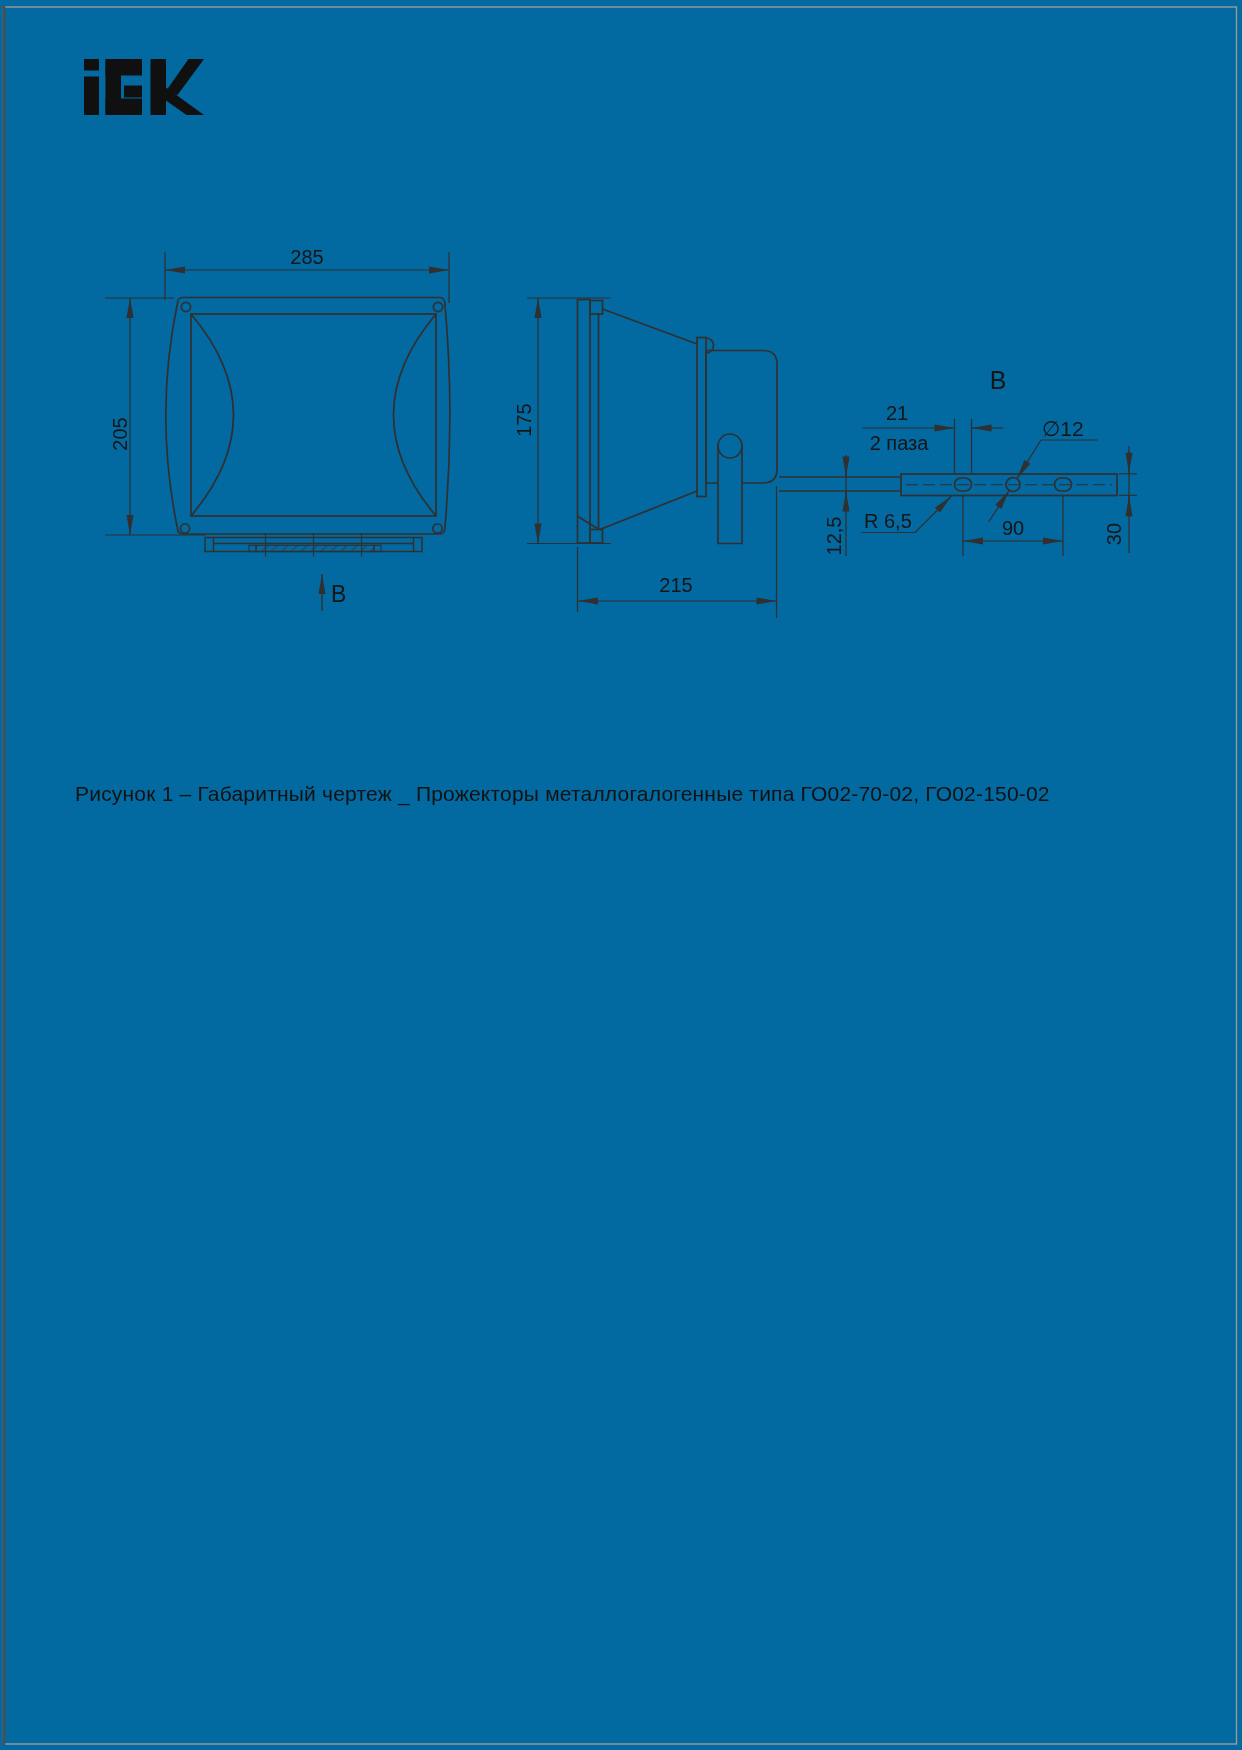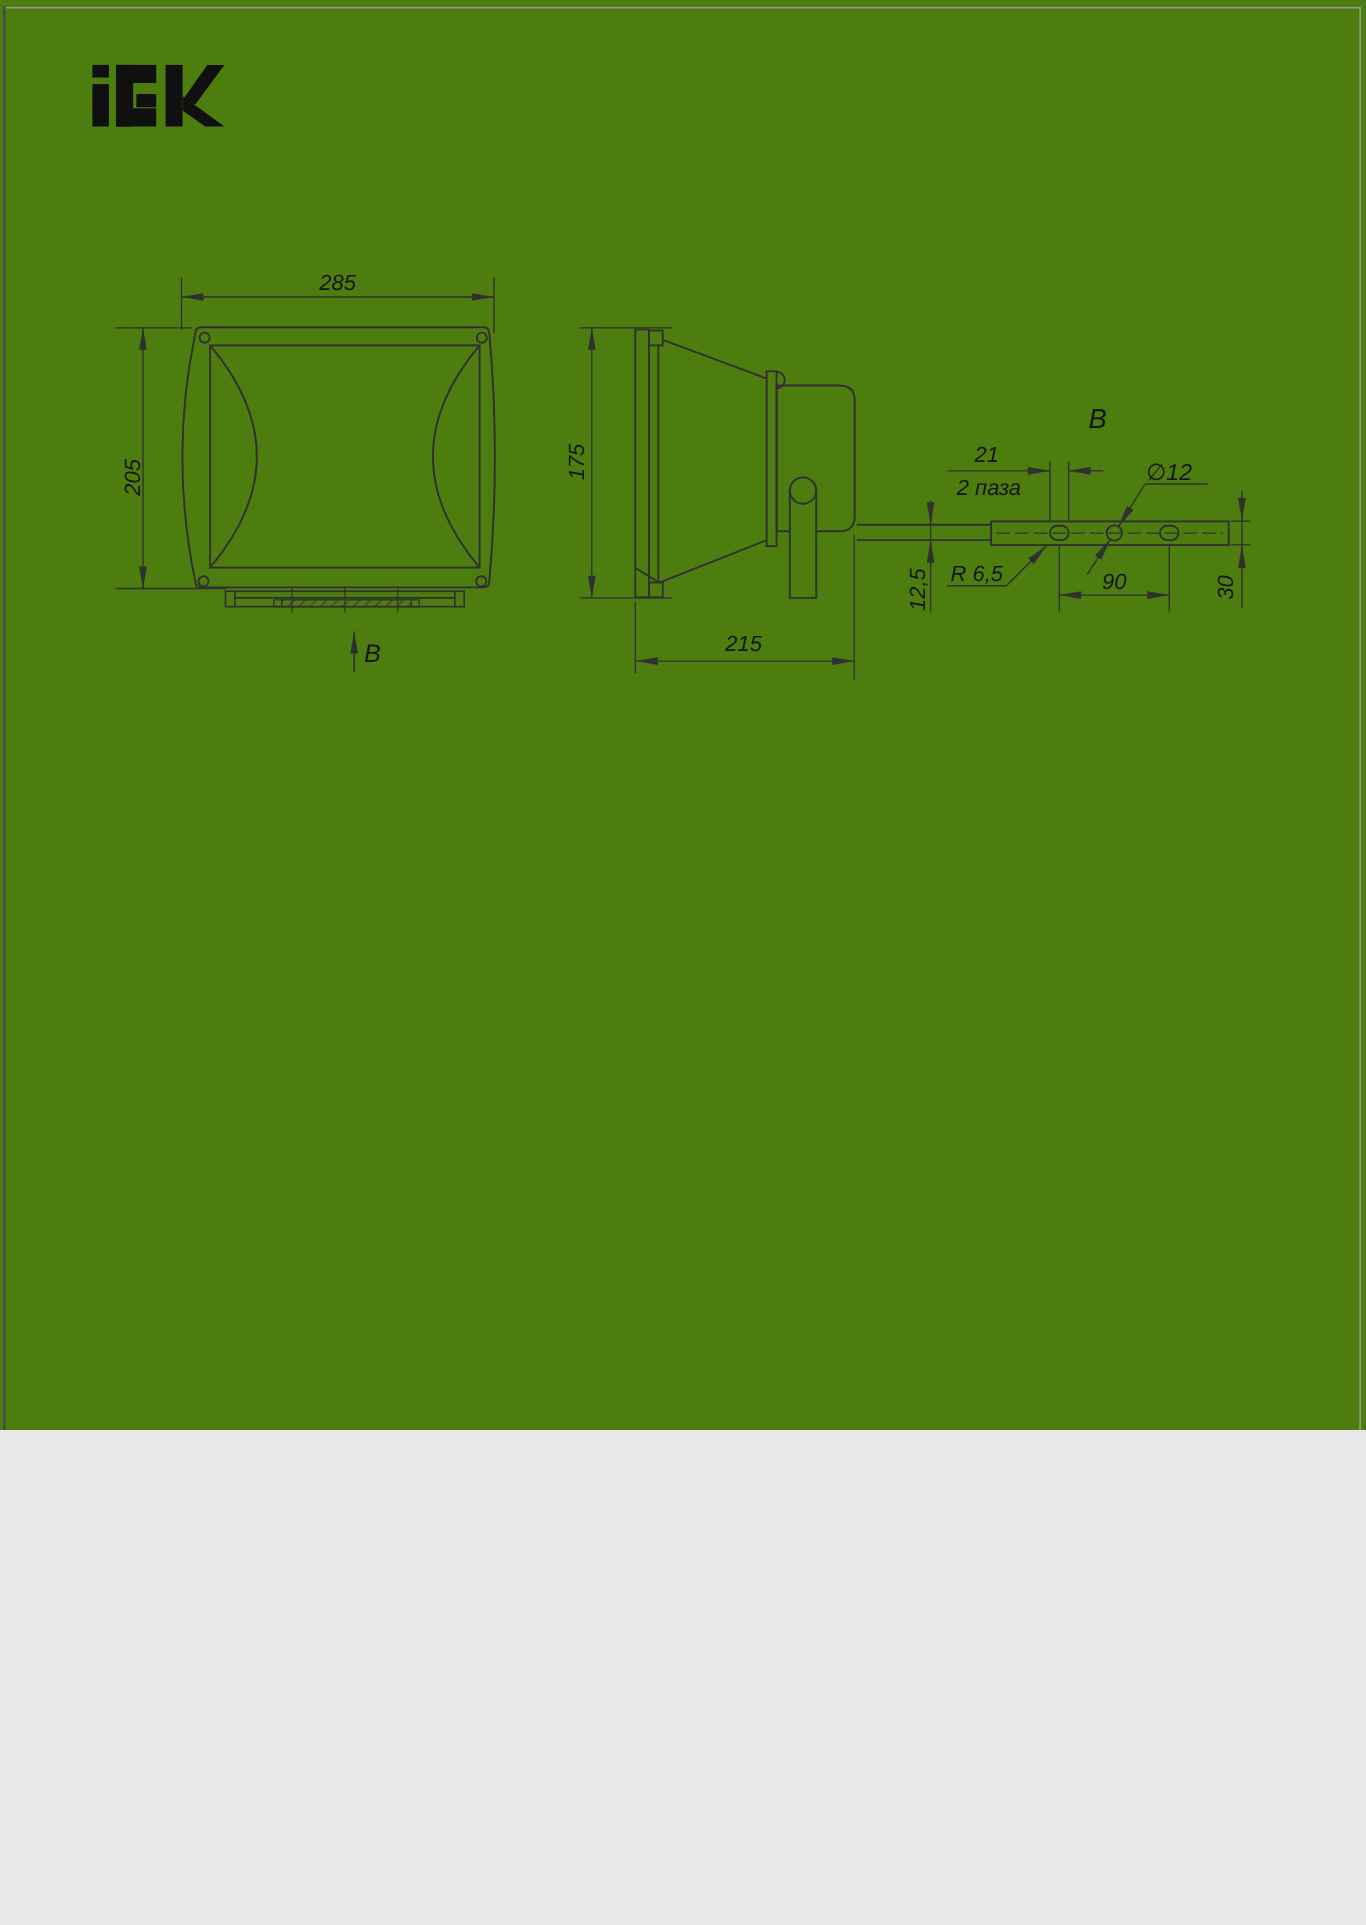--- a/index.html
+++ b/index.html
@@ -1,17 +1,17 @@
 <!DOCTYPE html>
 <html><head>
 <meta charset="utf-8">
 <style>
   html,body{margin:0;padding:0;background:#e8e8e8;}
-  .sheet{position:relative;width:1242px;height:1300px;background:#4d7c0f;overflow:hidden;
-         font-family:"Liberation Sans","DejaVu Sans",sans-serif;font-style:italic;}
+  .sheet{position:relative;width:1242px;height:1750px;background:#0369a1;overflow:hidden;
+         font-family:"Liberation Sans","DejaVu Sans",sans-serif;}
   svg text{fill:#161616;font-family:"Liberation Sans","DejaVu Sans",sans-serif;}
   .caption{position:absolute;left:75px;top:782px;width:1100px;
            font-size:21px;color:#121212;letter-spacing:0.2px;white-space:nowrap;}
 </style>
 </head>
 <body>
 
 <div class="sheet">
 
 <svg width="1242" height="1750" viewBox="0 0 1242 1750" aria-label="Рисунок 1 – Габаритный чертеж _ Прожекторы металлогалогенные типа  ГО02-70-02, ГО02-150-02">
@@ -177,14 +177,15 @@
       <line x1="1119" y1="473.8" x2="1137" y2="473.8"></line>
       <line x1="1119" y1="495.3" x2="1137" y2="495.3"></line>
       <line x1="1129" y1="446" x2="1129" y2="553"></line>
       <line x1="1129" y1="451" x2="1129" y2="472.8" marker-end="url(#ae)"></line>
       <line x1="1129" y1="517" x2="1129" y2="496.3" marker-end="url(#ae)"></line>
       <text transform="translate(1121,534) rotate(-90)" text-anchor="middle" font-size="20" stroke="none">30</text>
     </g>
   </g>
 </svg>
 
+<div class="caption">Рисунок 1 – Габаритный чертеж _ Прожекторы металлогалогенные типа  ГО02-70-02, ГО02-150-02</div>
 
 </div>
 
 </body></html>

